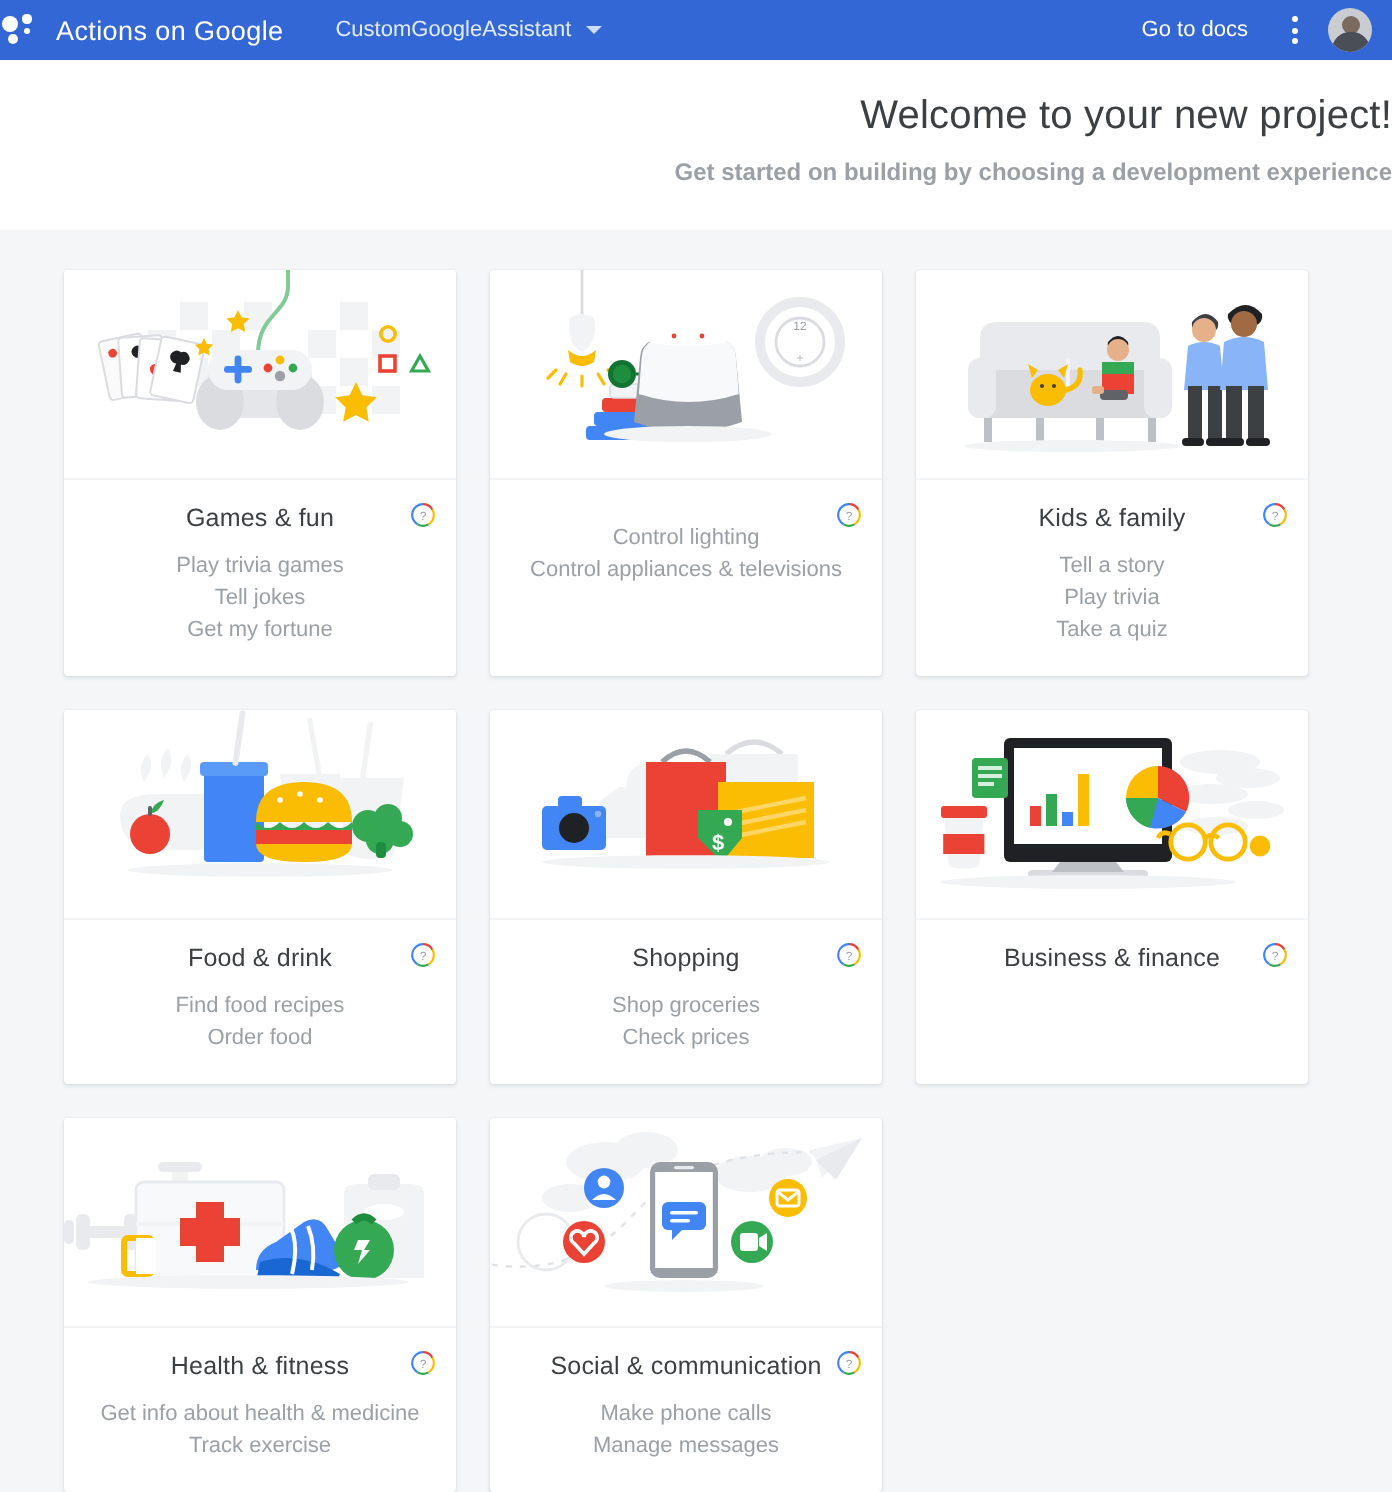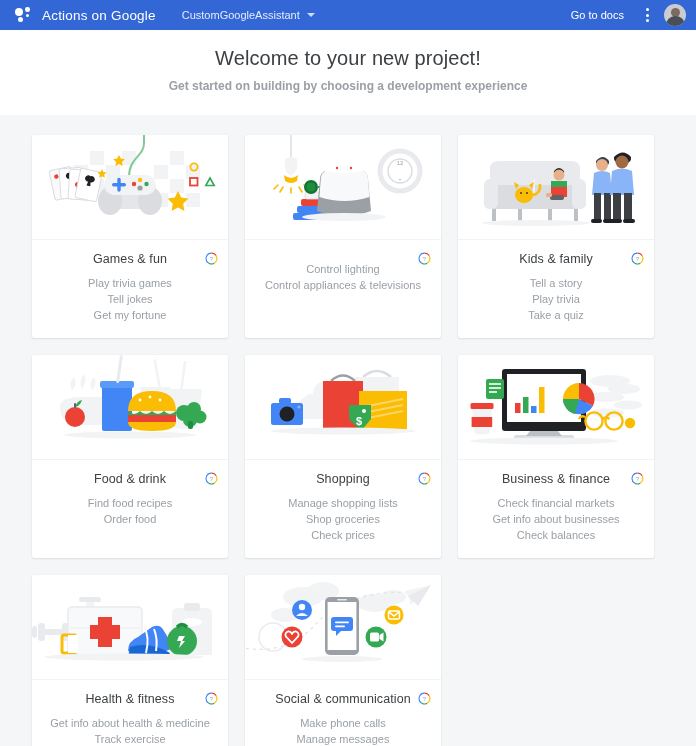--- a/index.html
+++ b/index.html
@@ -9,21 +9,21 @@
     font-family: "Liberation Sans", sans-serif;
     overflow: hidden;
   }
 
   
   .appbar {
     height: 30px;
     background: #3367d6;
     display: flex;
     align-items: center;
-    padding: 0 10px 0 14px;
+    padding: 0 10px 0 0;
     color: #fff;
   }
   .logo-mark { width: 20px; height: 18px; position: relative; flex: none; margin-right: 8px; }
   .logo-mark i { position: absolute; background: #fff; border-radius: 50%; display: block; }
   .d1 { width: 8px;  height: 8px;  left: 1px;  top: 2px; }
   .d2 { width: 4.5px;height: 4.5px;left: 11px; top: 1px; }
   .d3 { width: 5px;  height: 5px;  left: 4px;  top: 11px; }
   .d4 { width: 3px;  height: 3px;  left: 11.5px; top: 8px; }
   .brand { font-size: 13.5px; font-weight: 400; letter-spacing: .2px; white-space: nowrap; }
   .project-select {
@@ -36,21 +36,21 @@
   .kebab { width: 18px; height: 20px; margin-left: 14px; display: flex; flex-direction: column; align-items: center; justify-content: center; gap: 2.5px; cursor: pointer; }
   .kebab span { width: 3px; height: 3px; background: #fff; border-radius: 50%; display: block; }
   .avatar {
     width: 22px; height: 22px; border-radius: 50%; margin-left: 8px; overflow: hidden;
     background: #c9ccd1; position: relative; flex: none; cursor: pointer;
   }
   .avatar::before { content:""; position:absolute; width:9px; height:9px; border-radius:50%; background:#7b6a5d; left:6.5px; top:4px; }
   .avatar::after  { content:""; position:absolute; width:19px; height:12px; border-radius:9px 9px 0 0; background:#4a4f57; left:1.5px; top:12px; }
 
   
-  .welcome { background: #fff; padding: 17px 0 22px; text-align: center; }
+  .welcome { background: #fff; padding: 17px 0 22px; text-align: right; }
   .welcome h1 { font-size: 20px; font-weight: 400; color: #3c4043; letter-spacing: .1px; }
   .welcome p { font-size: 12px; color: #9aa0a6; margin-top: 9px; font-weight: 700; }
 
   
   .grid-wrap { padding: 20px 32px 0; }
   .grid { display: grid; grid-template-columns: repeat(3, 196px); gap: 17px; justify-content: start; }
 
   .card {
     background: #fff; border-radius: 2px;
     box-shadow: 0 1px 2px rgba(60,64,67,.12), 0 0 1px rgba(60,64,67,.14);
@@ -392,21 +392,20 @@
         <div class="card-body">
           <div class="card-title">Shopping</div>
           <span class="help-icon"><svg viewBox="0 0 24 24" width="13" height="13">
   <path d="M12 2 a10 10 0 0 1 8.66 5" fill="none" stroke="#ea4335" stroke-width="2"></path>
   <path d="M20.66 7 a10 10 0 0 1 -3.66 13.66" fill="none" stroke="#fbbc04" stroke-width="2"></path>
   <path d="M17 20.66 a10 10 0 0 1 -10 0" fill="none" stroke="#34a853" stroke-width="2"></path>
   <path d="M7 20.66 A10 10 0 0 1 12 2" fill="none" stroke="#4285f4" stroke-width="2"></path>
   <text x="12" y="16.5" text-anchor="middle" font-size="11" fill="#9aa0a6" font-family="Liberation Sans">?</text>
 </svg></span>
           <div class="card-list">
-            <div>Manage shopping lists</div>
             <div>Shop groceries</div>
             <div>Check prices</div>
           </div>
         </div>
       </div>
       <div class="card">
         <div class="card-art">
 <svg width="196" height="104" viewBox="0 0 196 104">
  <g fill="#f1f3f4">
    <ellipse cx="152" cy="26" rx="20" ry="6"></ellipse>
@@ -456,25 +455,20 @@
         </div>
         <div class="card-body">
           <div class="card-title">Business &amp; finance</div>
           <span class="help-icon"><svg viewBox="0 0 24 24" width="13" height="13">
   <path d="M12 2 a10 10 0 0 1 8.66 5" fill="none" stroke="#ea4335" stroke-width="2"></path>
   <path d="M20.66 7 a10 10 0 0 1 -3.66 13.66" fill="none" stroke="#fbbc04" stroke-width="2"></path>
   <path d="M17 20.66 a10 10 0 0 1 -10 0" fill="none" stroke="#34a853" stroke-width="2"></path>
   <path d="M7 20.66 A10 10 0 0 1 12 2" fill="none" stroke="#4285f4" stroke-width="2"></path>
   <text x="12" y="16.5" text-anchor="middle" font-size="11" fill="#9aa0a6" font-family="Liberation Sans">?</text>
 </svg></span>
-          <div class="card-list">
-            <div>Check financial markets</div>
-            <div>Get info about businesses</div>
-            <div>Check balances</div>
-          </div>
         </div>
       </div>
       <div class="card">
         <div class="card-art">
 <svg width="196" height="104" viewBox="0 0 196 104">
  <g fill="#e8eaed">
    <rect x="6" y="48" width="7" height="18" rx="3"></rect>
               <rect x="30" y="48" width="7" height="18" rx="3"></rect>
    <rect x="12" y="54" width="20" height="6" rx="2"></rect>
    <rect x="0" y="51" width="5" height="12" rx="2.4"></rect>

